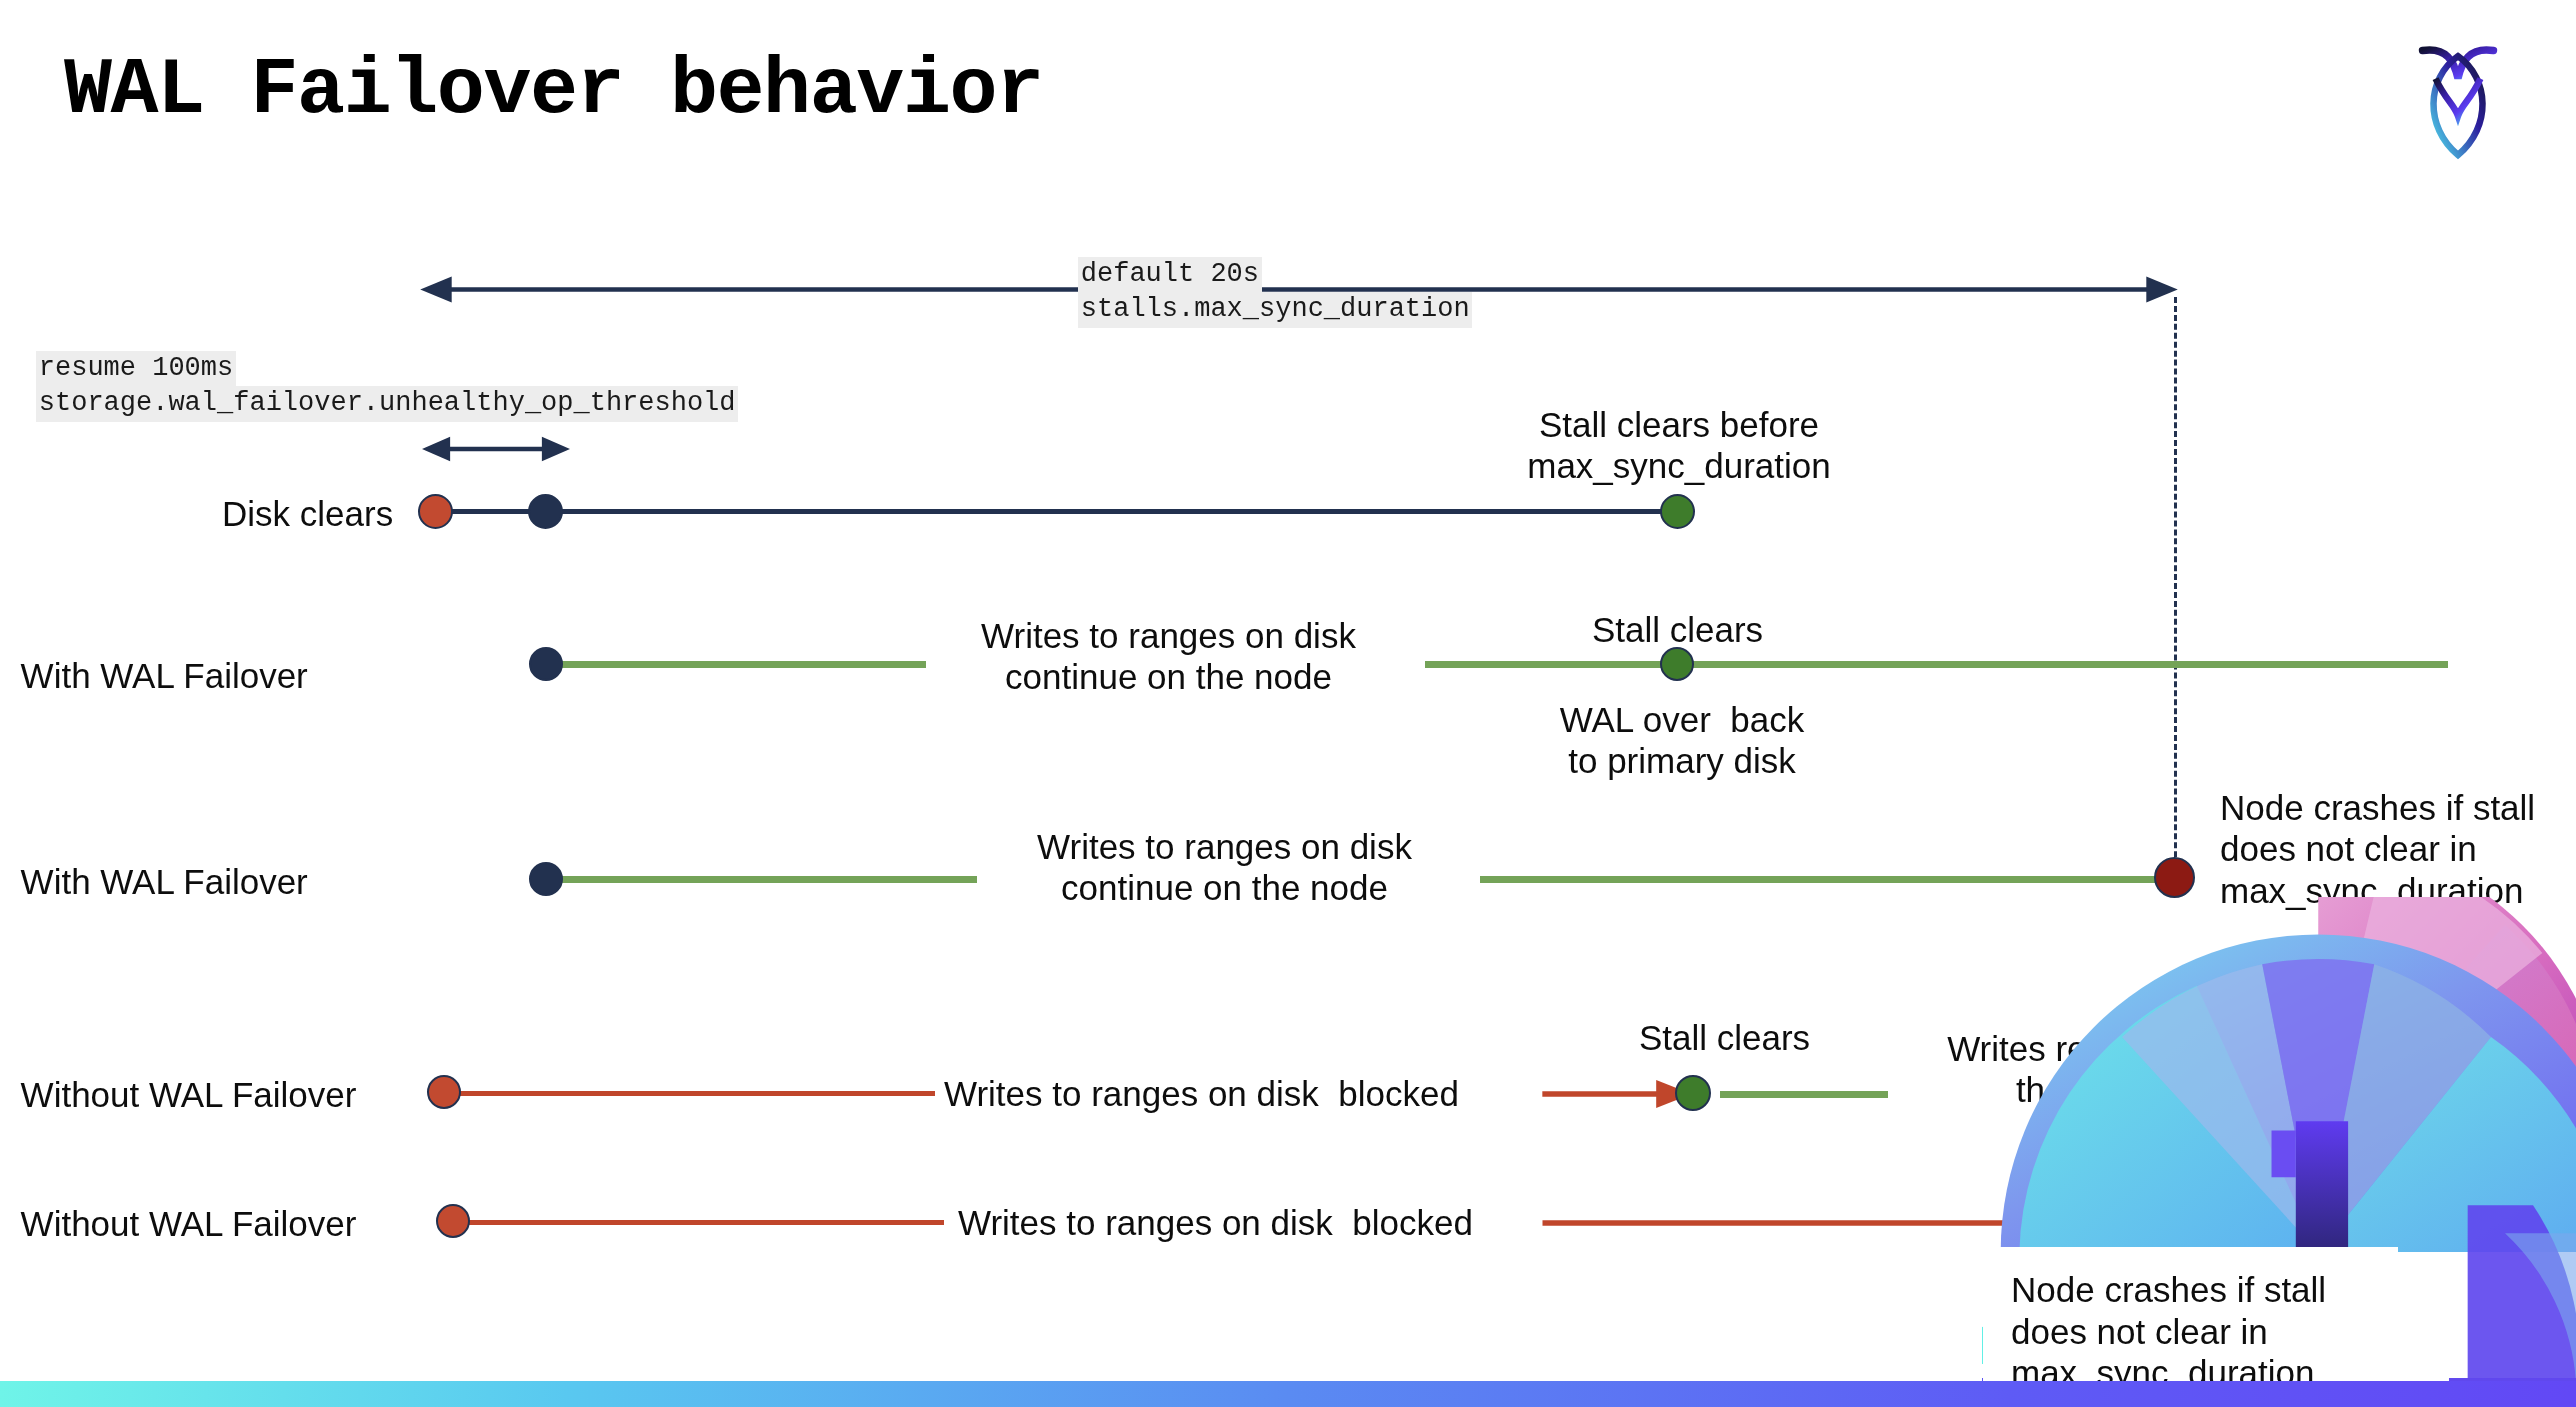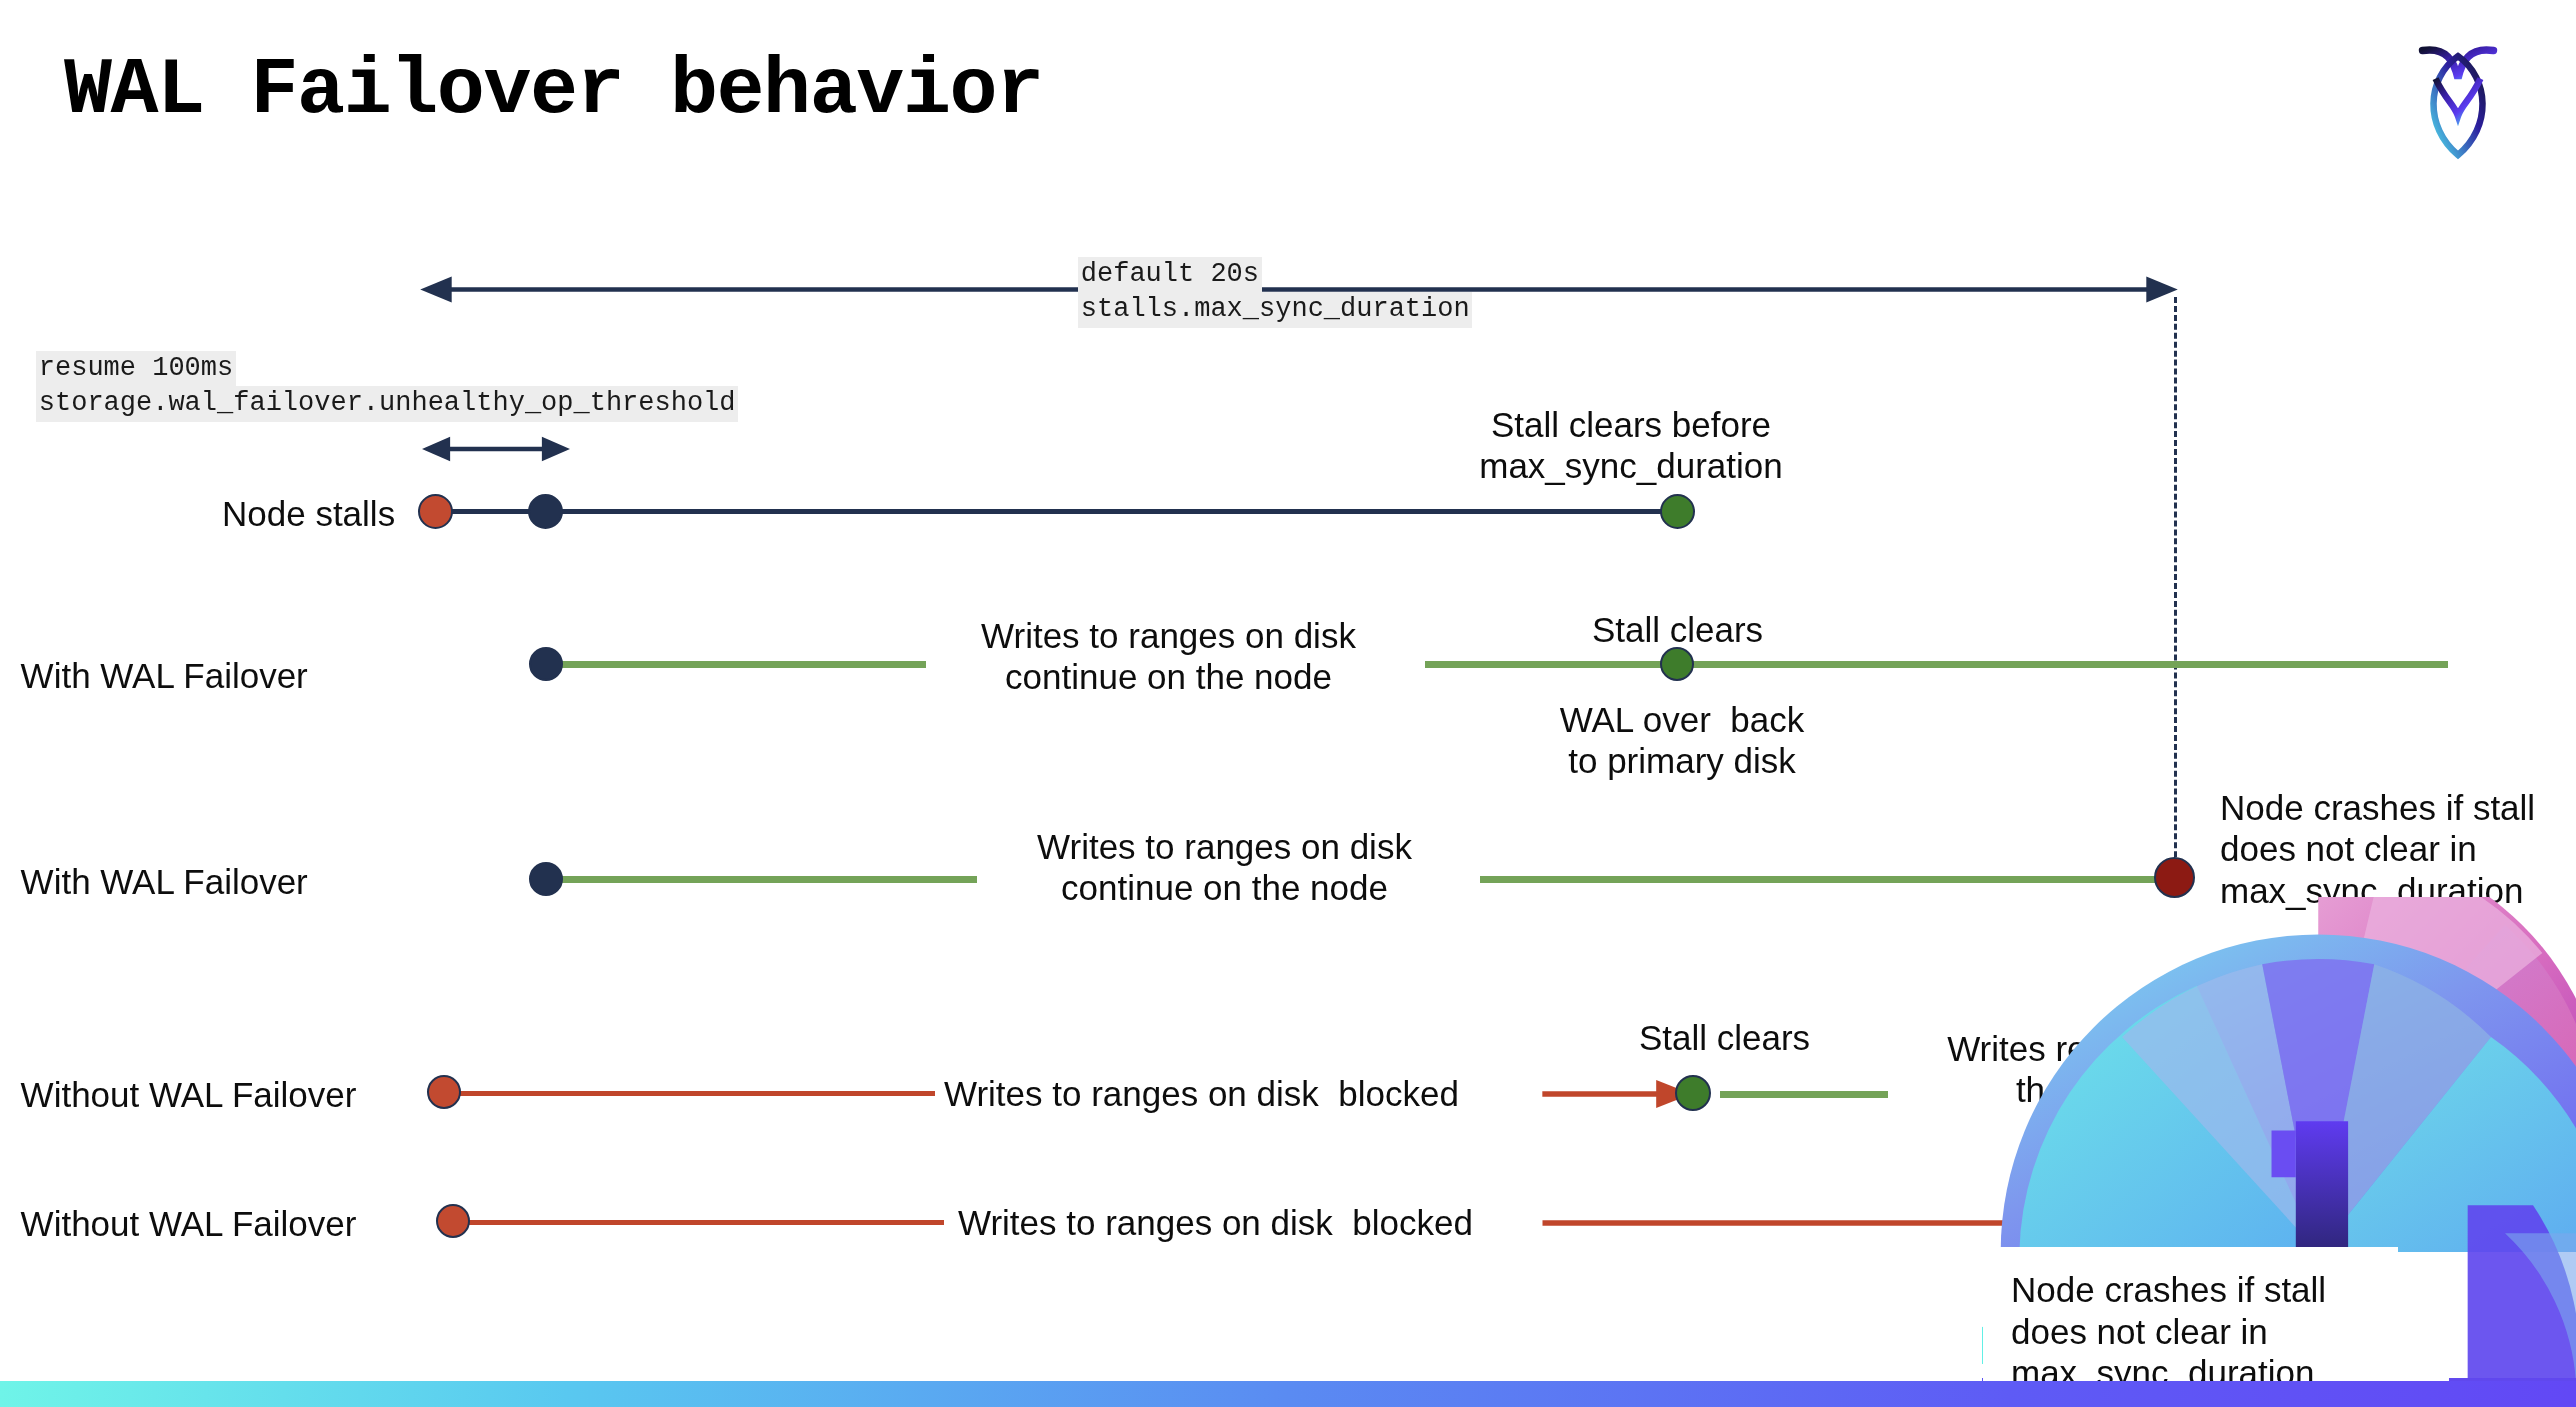--- a/index.html
+++ b/index.html
@@ -173,28 +173,28 @@
   <div>
     <svg style="position:absolute;left:422px;top:432px;width:148px;height:34px;" viewBox="0 0 158 36" xmlns="http://www.w3.org/2000/svg">
       <line x1="22" y1="18" x2="136" y2="18" stroke="#22314f" stroke-width="5"></line>
       <polygon points="0,18 30,5 30,31" fill="#22314f"></polygon>
       <polygon points="158,18 128,5 128,31" fill="#22314f"></polygon>
     </svg>
   </div>
 
   <div class="vdash" style="left:2174px; top:297px; height:578px;"></div>
 
-  <div class="rowlabel" style="left:222px; top:494px;">Node stalls</div>
+  <div class="rowlabel" style="left:222px; top:494px;">Disk clears</div>
 
   <div class="hline navy" style="left:435px; top:509px; width:1243px;"></div>
   <div class="dot orange" style="left:418px; top:494px; width:35px; height:35px;"></div>
   <div class="dot navy" style="left:528px; top:494px; width:35px; height:35px;"></div>
   <div class="dot green" style="left:1660px; top:494px; width:35px; height:35px;"></div>
 
-  <div class="lbl center" style="left:1416px; top:404px; width:430px;text-align:center;">Stall clears before
+  <div class="lbl center" style="left:1464px; top:404px; width:430px;text-align:center;">Stall clears before
 max_sync_duration</div>
 
   <div class="rowlabel" style="left:20.6px; top:656px;">With WAL Failover</div>
 
   <div class="hline green" style="left:547px; top:661px; width:379px;"></div>
   <div class="hline green" style="left:1425px; top:661px; width:1023px;"></div>
   <div class="dot navy" style="left:529px; top:647px; width:34px; height:34px;"></div>
   <div class="dot green" style="left:1660px; top:647px; width:34px; height:34px;"></div>
 
   <div class="lbl center" style="left:944px; top:615px; width:449px;">Writes to ranges on disk

